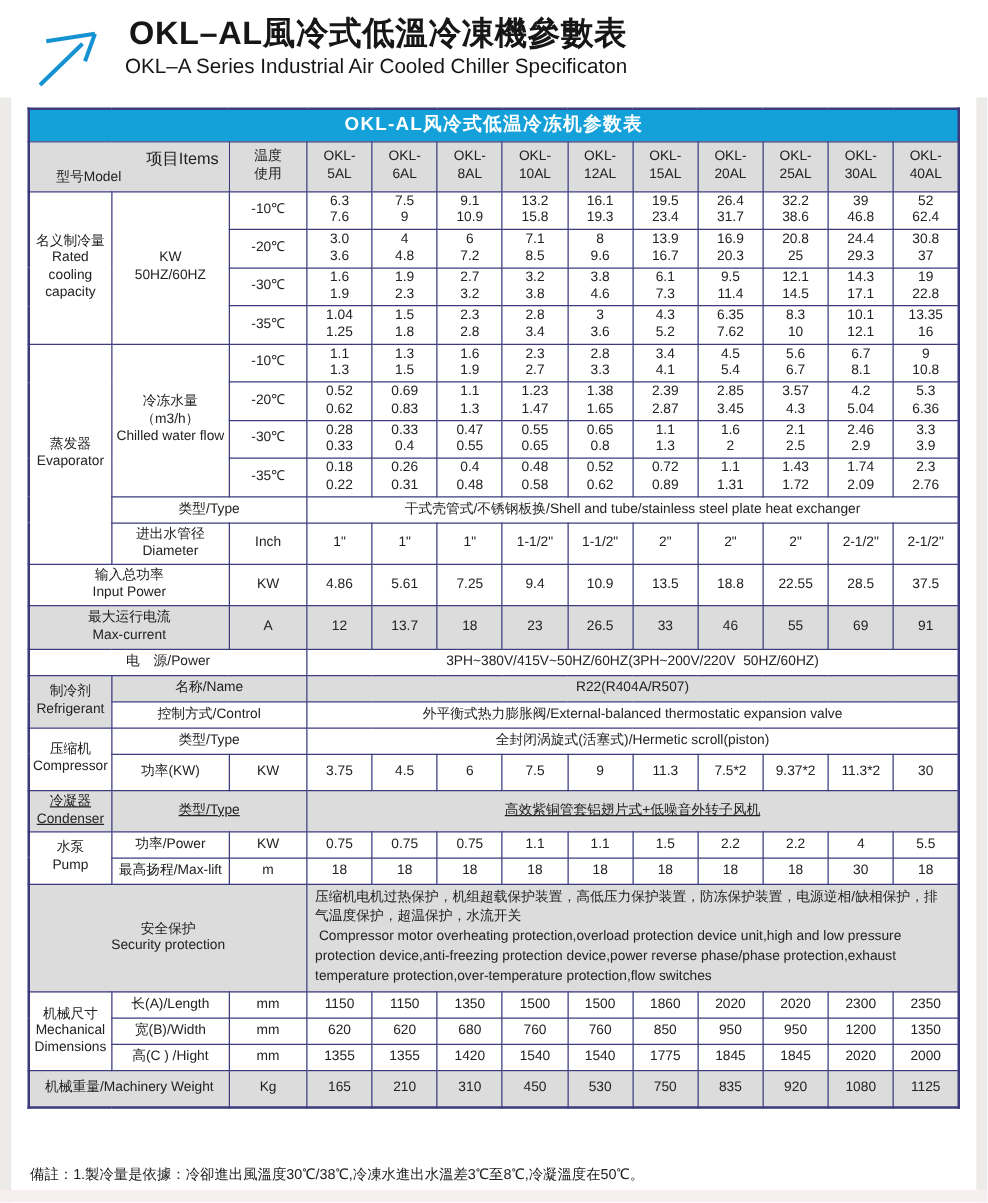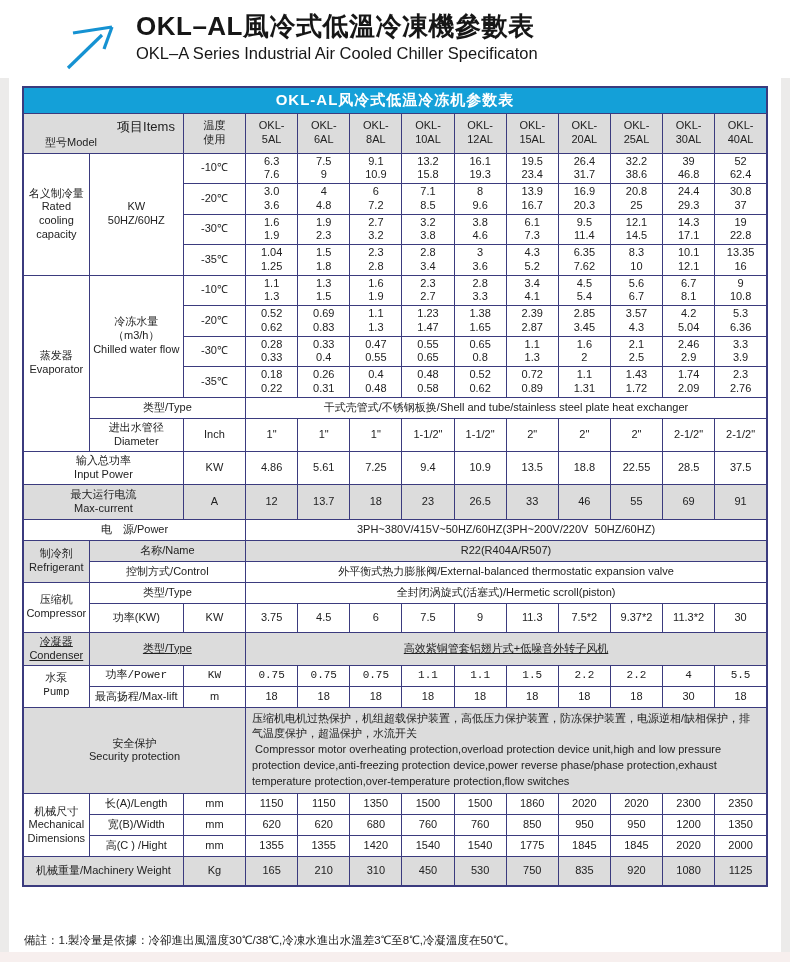--- a/index.html
+++ b/index.html
@@ -2,21 +2,21 @@
 <html><head>
 <meta charset="utf-8">
 <style>
   html,body{margin:0;padding:0;}
   body{width:790px;height:962px;background:#fff;font-family:"Liberation Sans",sans-serif;color:#222;position:relative;overflow:hidden;}
   .edge{position:absolute;background:#ecebea;}
   .edge.left{left:0;top:78px;bottom:0;width:9px;}
   .edge.right{right:0;top:78px;bottom:0;width:9px;}
   .edge.bottom{left:0;right:0;bottom:0;height:10px;background:#f7efee;}
   
-  .pagehead{display:flex;align-items:flex-start;gap:14px;padding:12px 0 0 64px;}
+  .pagehead{display:flex;align-items:flex-start;gap:14px;padding:12px 0 0 28px;text-align:right;}
   .logo{flex:0 0 auto;margin-top:6px;}
   .titles h1{margin:0;font-size:26px;font-weight:600;letter-spacing:.5px;color:#161616;line-height:1.15;}
   .titles h2{margin:2px 0 0 0;font-size:16.5px;font-weight:400;color:#161616;line-height:1.2;}
   
   table{border-collapse:collapse;table-layout:fixed;width:746px;margin:14px 0 0 22px;border:2px solid #3b3b7e;}
   td{border:1px solid #3b3b7e;font-size:11px;text-align:center;vertical-align:middle;padding:1px 2px;line-height:1.25;white-space:pre-wrap;word-wrap:break-word;}
   td.titlebar{background:#14a0d8;color:#fff;font-size:15px;font-weight:bold;letter-spacing:1px;}
   tr.gray td{background:#dcdcdc;}
   td.corner{position:relative;background-image:linear-gradient(to bottom right,transparent 49.4%,#8f8f8f 49.4%,#8f8f8f 50.6%,transparent 50.6%);}
   td.corner .cm{position:absolute;left:21px;bottom:3px;font-size:11px;}
@@ -366,21 +366,21 @@
         <td>9.37*2</td>
         <td>11.3*2</td>
         <td>30</td>
       </tr>
       <tr class="gray" style="height: 33px; text-decoration: underline;">
         <td rowspan="1" class="sec">冷凝器
 Condenser</td>
         <td colspan="2">类型/Type</td>
         <td colspan="10">高效紫铜管套铝翅片式+低噪音外转子风机</td>
       </tr>
-      <tr style="height: 21px; font-family: Liberation Mono, monospace;">
+      <tr style="height: 21px;">
         <td rowspan="2" class="sec">水泵
 Pump</td>
         <td colspan="1">功率/Power</td>
         <td>KW</td>
         <td>0.75</td>
         <td>0.75</td>
         <td>0.75</td>
         <td>1.1</td>
         <td>1.1</td>
         <td>1.5</td>

